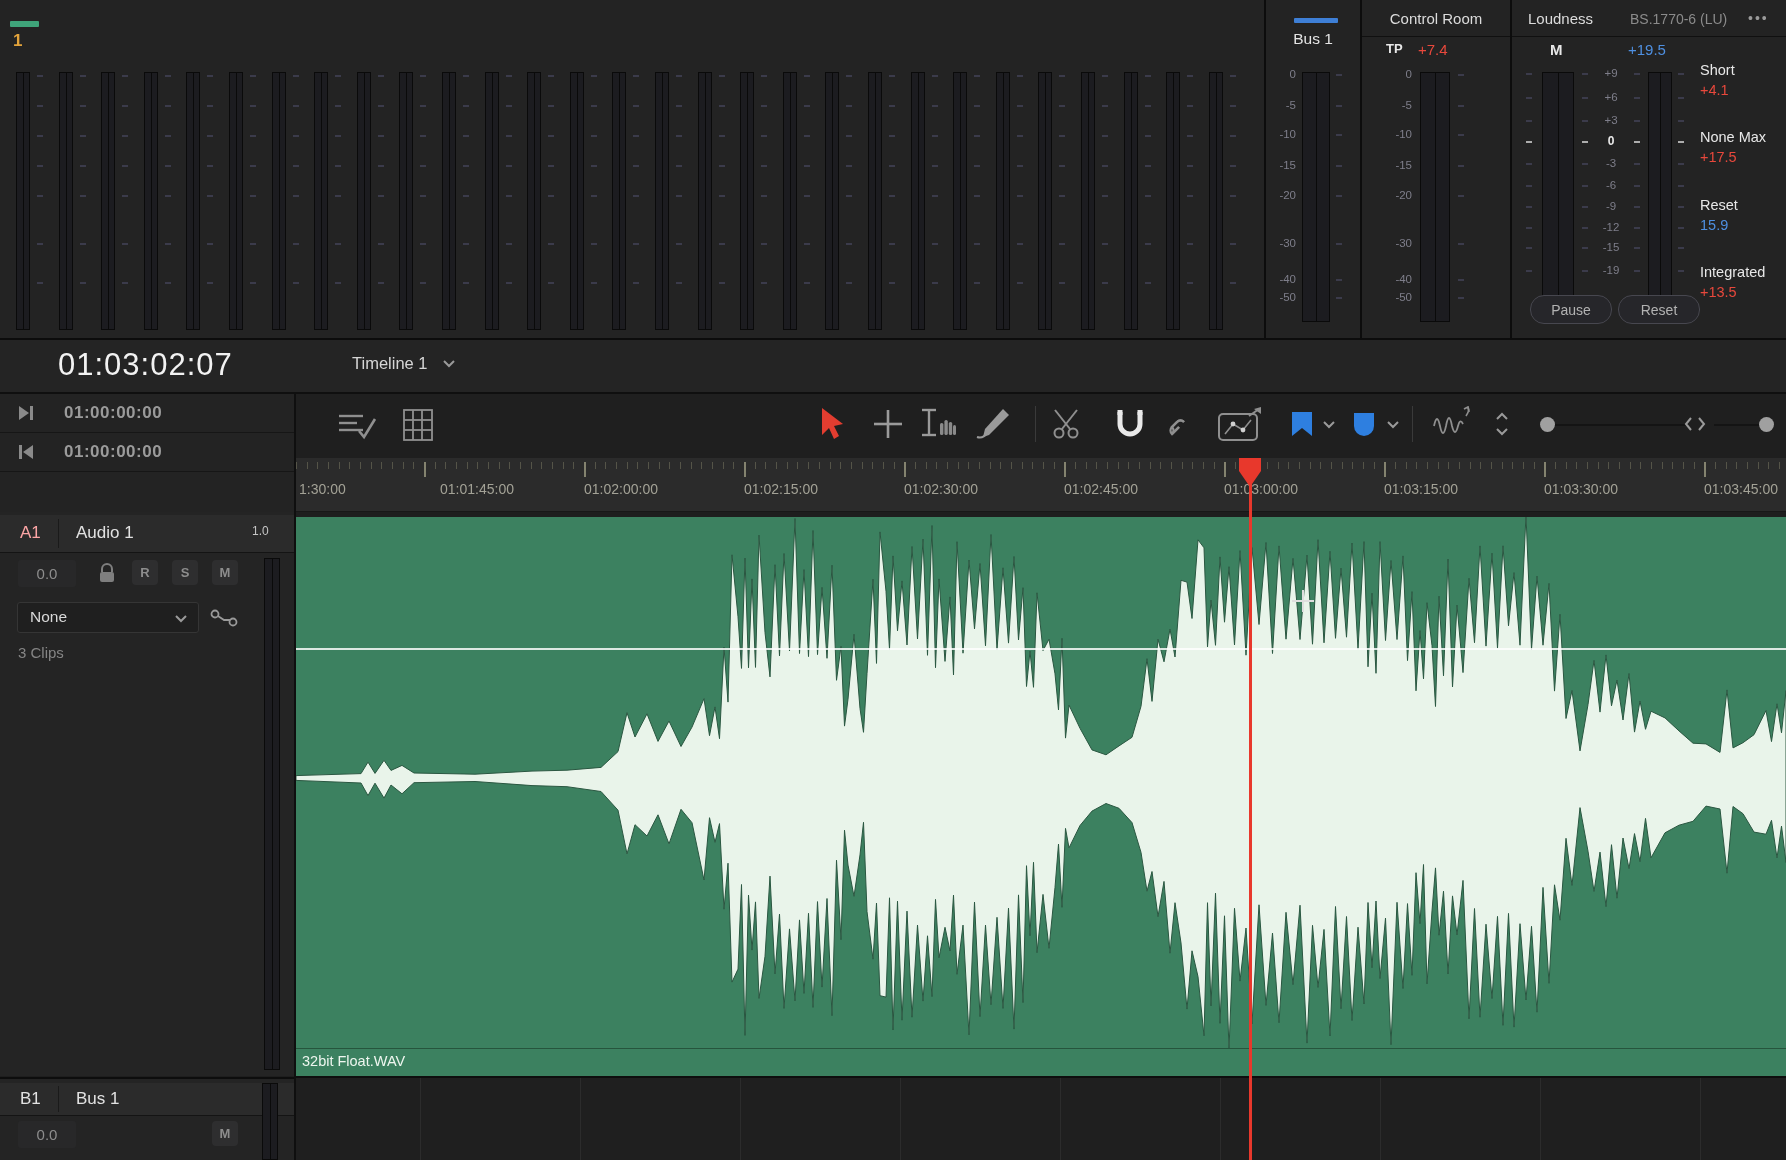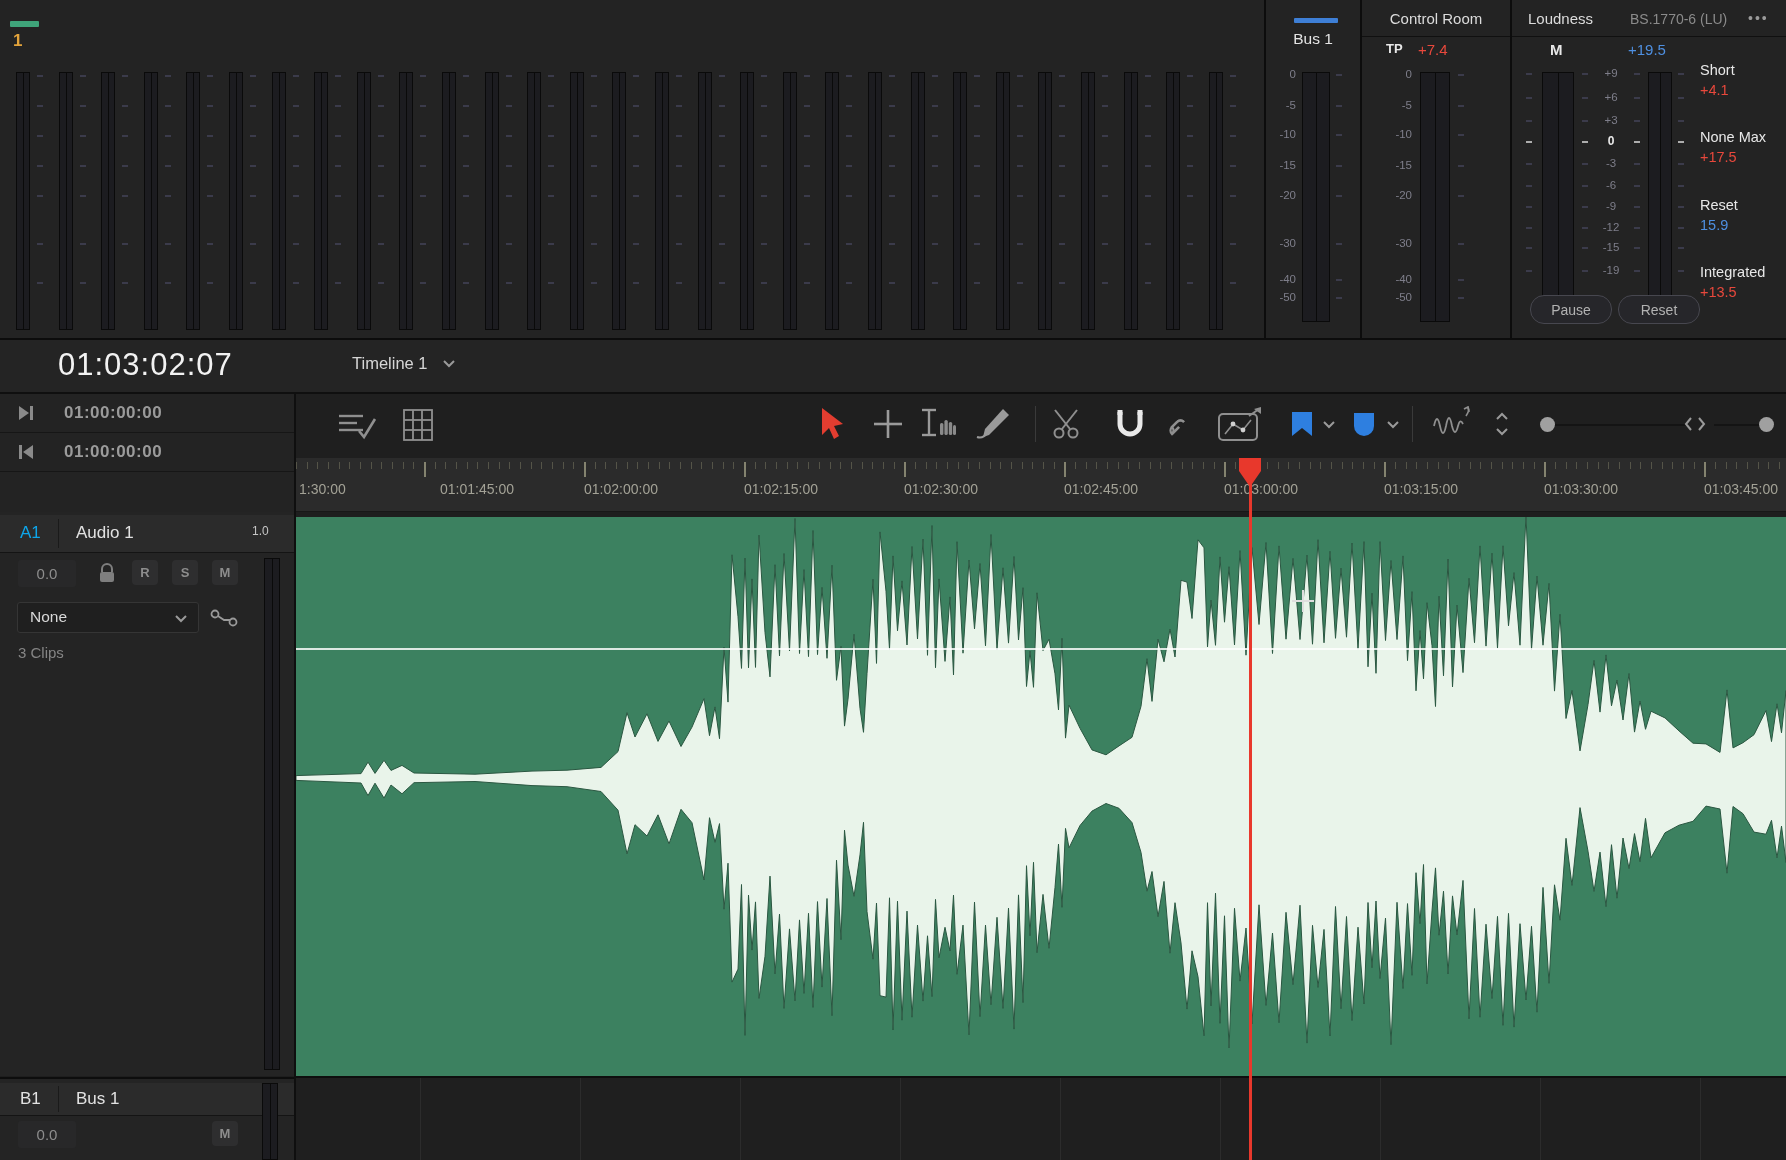--- a/index.html
+++ b/index.html
@@ -871,21 +871,21 @@
     <div class="ruler-label" style="left: 768px; top: 23px;">01:02:45:00</div>
     <div class="ruler-label" style="left: 928px; top: 23px;">01:03:00:00</div>
     <div class="ruler-label" style="left: 1088px; top: 23px;">01:03:15:00</div>
     <div class="ruler-label" style="left: 1248px; top: 23px;">01:03:30:00</div>
     <div class="ruler-label" style="left: 1408px; top: 23px;">01:03:45:00</div>
   </div>
 <div class="hline" style="left:296px;top:511px;width:1490px;height:1px;background:#181818;"></div>
 
 <div class="panel" style="left:0;top:512px;width:296px;height:564px;background:#242424;">
   <div class="abs" style="left:0;top:3px;width:296px;height:37px;background:#2b2b2b;border-bottom:1px solid #141414;">
-    <span class="abs" style="left:20px;top:8px;font-size:17px;color:#0ea5e9;">A1</span>
+    <span class="abs" style="left:20px;top:8px;font-size:17px;color:#fca5a5;">A1</span>
     <div class="vline" style="left:58px;top:4px;width:1px;height:29px;background:#1a1a1a;"></div>
     <span class="abs" style="left:76px;top:8px;font-size:17px;color:#e2e2e2;">Audio 1</span>
     <span class="abs" style="left:252px;top:9px;font-size:12px;color:#c6c6c6;">1.0</span>
   </div>
   <div class="valbox" style="left:18px;top:48px;">0.0</div>
   <span class="tool" style="left:94px;top:48px;width:26px;height:26px;">
     <svg width="18" height="20">
         <path d="M4 9 V6 a5 5 0 0 1 10 0 v3" fill="none" stroke="#7e7e7e" stroke-width="2"></path>
         <rect x="2" y="9" width="14" height="10" rx="2" fill="#7e7e7e"></rect>
       </svg>
@@ -927,20 +927,23 @@
       <div class="meter-div"></div>
     </div>
 </div>
 
 <div class="vline" style="left:294px;top:394px;width:2px;height:766px;background:#0f0f0f;"></div>
 
 <div class="abs" id="clip" style="left:296px;top:517px;width:1490px;height:559px;background:#3c8160;overflow:hidden;">
   <svg id="wave-svg" width="1490" height="531" viewBox="0 0 1490 531">
       <path d="M0.0,258.6 L65.0,256.6 L72.0,245.1 L79.0,256.4 L88.0,243.3 L95.0,253.4 L106.0,248.4 L118.0,256.0 L179.0,257.2 L236.0,254.1 L271.0,253.2 L305.0,250.4 L322.0,234.6 L331.0,195.7 L339.0,220.0 L351.0,196.8 L362.0,224.4 L373.0,204.0 L385.0,229.5 L396.0,210.1 L408.0,181.6 L413.5,218.7 L419.0,189.9 L423.5,221.7 L428.0,130.0 L432.0,185.1 L436.0,37.8 L442.0,99.8 L445.5,151.4 L449.0,41.1 L452.5,150.8 L456.0,61.9 L459.5,150.4 L463.0,18.1 L469.0,115.5 L474.0,159.9 L479.0,47.7 L483.5,138.9 L488.0,36.5 L493.5,134.0 L499.0,1.5 L503.5,136.5 L508.0,52.6 L512.5,139.6 L517.0,13.5 L521.5,137.6 L526.0,70.4 L531.0,141.3 L536.0,48.2 L540.5,163.3 L545.0,129.3 L548.5,209.1 L552.0,182.2 L558.0,117.3 L564.0,191.5 L567.5,215.3 L571.0,156.7 L577.0,62.2 L580.5,146.4 L584.0,14.9 L590.0,74.3 L593.5,132.3 L597.0,38.9 L601.5,113.8 L606.0,63.9 L611.0,128.0 L616.0,29.5 L621.5,122.0 L627.0,22.1 L631.5,138.3 L636.0,8.5 L639.5,150.7 L643.0,61.9 L649.0,144.4 L654.0,79.9 L657.5,158.0 L661.0,24.7 L667.0,136.2 L673.0,43.0 L678.5,111.9 L684.0,46.5 L689.5,128.8 L695.0,17.5 L701.0,132.5 L707.0,50.8 L712.5,126.1 L718.0,39.5 L722.5,123.0 L727.0,70.7 L730.5,169.5 L734.0,134.1 L737.5,170.3 L741.0,75.8 L747.0,133.6 L753.0,122.2 L759.0,156.8 L762.5,192.9 L766.0,121.3 L769.5,221.1 L773.0,188.1 L784.0,211.3 L796.0,232.9 L810.0,237.8 L823.0,228.9 L836.0,220.3 L845.0,189.3 L851.0,141.7 L856.0,184.4 L862.0,122.2 L868.0,144.8 L874.0,112.1 L879.0,140.0 L885.0,63.3 L891.0,65.1 L896.0,101.5 L902.0,22.8 L908.0,30.8 L911.5,129.9 L915.0,83.2 L919.5,128.3 L924.0,39.9 L928.5,105.2 L933.0,49.7 L938.5,128.0 L944.0,33.6 L950.0,138.2 L956.0,30.6 L963.0,107.5 L970.0,25.5 L976.5,136.5 L983.0,28.9 L990.0,122.2 L997.0,41.4 L1004.0,122.5 L1011.0,38.1 L1016.5,127.2 L1022.0,22.7 L1028.0,125.8 L1034.0,34.3 L1039.5,121.3 L1045.0,51.2 L1050.5,120.2 L1056.0,26.0 L1062.0,132.2 L1068.0,24.6 L1072.0,149.8 L1076.0,76.2 L1080.0,156.3 L1084.0,24.6 L1089.5,123.5 L1095.0,43.5 L1101.0,122.5 L1107.0,38.9 L1111.5,143.6 L1116.0,74.6 L1120.0,173.8 L1124.0,113.6 L1127.5,161.8 L1131.0,85.7 L1136.0,128.7 L1139.5,189.5 L1143.0,79.2 L1147.5,158.8 L1152.0,42.1 L1156.5,170.0 L1161.0,88.1 L1167.0,155.6 L1173.0,61.3 L1178.5,125.7 L1184.0,28.9 L1190.0,129.1 L1196.0,36.2 L1201.5,131.1 L1207.0,28.8 L1212.5,108.8 L1218.0,55.6 L1224.0,128.2 L1230.0,-2.1 L1235.5,132.5 L1241.0,59.1 L1247.0,128.2 L1253.0,66.4 L1258.5,174.1 L1264.0,97.3 L1270.0,201.5 L1276.0,173.5 L1284.0,233.9 L1292.0,187.6 L1298.0,143.4 L1304.0,195.1 L1310.0,137.9 L1315.5,188.8 L1321.0,163.0 L1327.0,203.0 L1333.0,156.5 L1338.5,215.1 L1344.0,184.0 L1349.5,212.3 L1355.0,194.2 L1369.0,200.9 L1383.0,213.9 L1397.0,226.2 L1410.0,226.9 L1424.0,235.4 L1431.0,172.9 L1437.0,230.9 L1447.0,225.7 L1458.0,217.7 L1470.0,193.5 L1475.5,224.6 L1481.0,186.8 L1485.5,215.8 L1490.0,173.6 L1490.0,345.5 L1485.5,309.1 L1481.0,340.9 L1475.5,303.3 L1470.0,317.2 L1458.0,315.1 L1447.0,296.7 L1437.0,289.5 L1431.0,356.2 L1424.0,292.0 L1410.0,289.1 L1397.0,304.3 L1383.0,308.2 L1369.0,315.8 L1355.0,340.8 L1349.5,301.4 L1344.0,344.6 L1338.5,316.6 L1333.0,351.5 L1327.0,321.0 L1321.0,381.2 L1315.5,327.7 L1310.0,389.6 L1304.0,335.1 L1298.0,374.4 L1292.0,334.2 L1284.0,290.6 L1276.0,368.4 L1270.0,321.3 L1264.0,403.2 L1258.5,367.8 L1253.0,466.3 L1247.0,370.4 L1241.0,495.2 L1235.5,409.3 L1230.0,483.0 L1224.0,406.7 L1218.0,510.1 L1212.5,396.4 L1207.0,508.3 L1201.5,399.4 L1196.0,481.5 L1190.0,407.2 L1184.0,500.2 L1178.5,391.5 L1173.0,501.8 L1167.0,363.4 L1161.0,417.9 L1156.5,378.9 L1152.0,457.0 L1147.5,374.2 L1143.0,418.2 L1139.5,350.9 L1136.0,393.9 L1131.0,466.9 L1127.5,347.5 L1124.0,406.6 L1120.0,355.7 L1116.0,458.3 L1111.5,386.6 L1107.0,471.5 L1101.0,385.3 L1095.0,527.7 L1089.5,401.1 L1084.0,461.5 L1080.0,384.0 L1076.0,450.7 L1072.0,385.5 L1068.0,487.0 L1062.0,410.2 L1056.0,503.5 L1050.5,399.5 L1045.0,491.7 L1039.5,389.5 L1034.0,519.0 L1028.0,412.4 L1022.0,470.4 L1016.5,408.3 L1011.0,526.1 L1004.0,388.2 L997.0,467.6 L990.0,395.3 L983.0,505.7 L976.5,416.0 L970.0,488.4 L963.0,387.8 L956.0,506.9 L950.0,411.0 L944.0,464.1 L938.5,391.3 L933.0,532.4 L928.5,398.8 L924.0,506.3 L919.5,376.2 L915.0,488.9 L911.5,385.7 L908.0,518.8 L902.0,459.6 L896.0,433.8 L891.0,492.1 L885.0,426.0 L879.0,385.7 L874.0,436.2 L868.0,364.4 L862.0,399.6 L856.0,354.5 L851.0,374.2 L845.0,335.4 L836.0,305.6 L823.0,291.3 L810.0,286.5 L796.0,294.1 L784.0,308.5 L773.0,330.9 L769.5,311.4 L766.0,390.3 L762.5,327.1 L759.0,370.4 L753.0,431.3 L747.0,377.4 L741.0,435.7 L737.5,345.3 L734.0,418.7 L730.5,348.7 L727.0,485.6 L722.5,377.9 L718.0,512.1 L712.5,391.1 L707.0,491.4 L701.0,400.3 L695.0,487.7 L689.5,408.1 L684.0,499.6 L678.5,385.1 L673.0,517.9 L667.0,408.1 L661.0,457.3 L657.5,378.1 L654.0,434.0 L649.0,410.3 L643.0,440.7 L639.5,382.4 L636.0,479.6 L631.5,418.8 L627.0,484.1 L621.5,408.0 L616.0,500.2 L611.0,394.1 L606.0,503.2 L601.5,384.2 L597.0,513.0 L593.5,380.8 L590.0,480.1 L584.0,478.7 L580.5,386.0 L577.0,442.2 L571.0,394.6 L567.5,305.3 L564.0,337.9 L558.0,379.3 L552.0,348.1 L548.5,313.2 L545.0,422.7 L540.5,343.2 L536.0,498.7 L531.0,381.5 L526.0,470.1 L521.5,384.6 L517.0,490.4 L512.5,396.3 L508.0,476.4 L503.5,402.9 L499.0,483.9 L493.5,411.9 L488.0,491.4 L483.5,397.1 L479.0,456.9 L474.0,359.1 L469.0,439.3 L463.0,481.4 L459.5,384.9 L456.0,433.1 L452.5,378.1 L449.0,518.4 L445.5,367.5 L442.0,452.1 L436.0,465.1 L432.0,346.2 L428.0,392.2 L423.5,306.6 L419.0,325.3 L413.5,300.7 L408.0,363.0 L396.0,305.7 L385.0,292.3 L373.0,326.9 L362.0,297.8 L351.0,319.0 L339.0,307.7 L331.0,336.9 L322.0,293.2 L305.0,274.5 L271.0,269.7 L236.0,268.6 L179.0,264.5 L118.0,265.7 L106.0,276.8 L95.0,268.0 L88.0,281.1 L79.0,266.2 L72.0,278.6 L65.0,266.0 L0.0,263.4 Z" fill="#e9f4ea" stroke="#2a5741" stroke-width="1"></path>
     </svg>
+  <div style="position:absolute;left:0;top:531px;width:1490px;height:28px;background:#3c8160;border-top:1px solid rgba(10,30,20,0.45);">
+    <span style="position:absolute;left:6px;top:4px;font-size:14.5px;color:#eef6ef;">32bit Float.WAV</span>
+  </div>
 </div>
 <div class="abs" style="left:296px;top:648px;width:1490px;height:2px;background:rgba(255,255,255,0.82);"></div>
 <div class="hline" style="left:296px;top:1076px;width:1490px;height:2px;background:#0e0e0e;"></div>
 <div class="abs" id="bus-area" style="left:296px;top:1078px;width:1490px;height:82px;background:#1f1f1f;">
     <div class="grid-bus" style="left: 124px; top: 0px; height: 82px; position: absolute;"></div>
     <div class="grid-bus" style="left: 284px; top: 0px; height: 82px; position: absolute;"></div>
     <div class="grid-bus" style="left: 444px; top: 0px; height: 82px; position: absolute;"></div>
     <div class="grid-bus" style="left: 604px; top: 0px; height: 82px; position: absolute;"></div>
     <div class="grid-bus" style="left: 764px; top: 0px; height: 82px; position: absolute;"></div>
     <div class="grid-bus" style="left: 924px; top: 0px; height: 82px; position: absolute;"></div>

